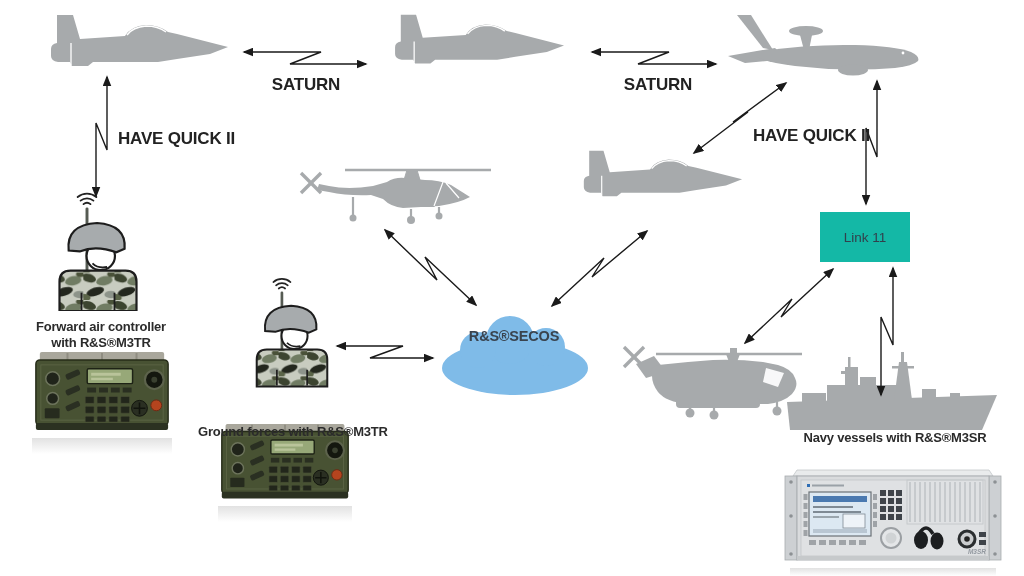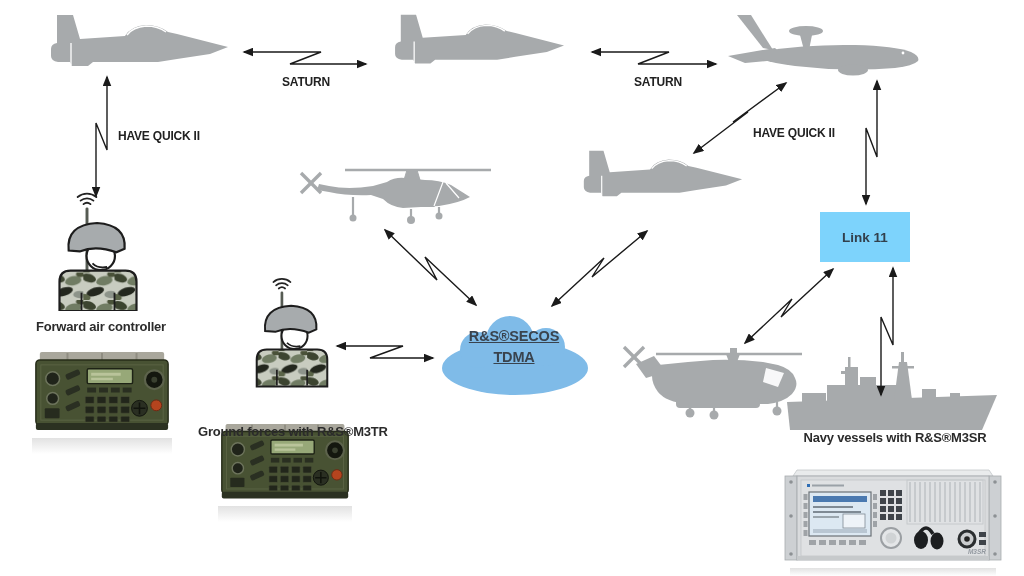--- a/index.html
+++ b/index.html
@@ -5,45 +5,45 @@
   html,body{margin:0;padding:0;}
   body{
     width:1024px;height:576px;position:relative;overflow:hidden;
     background:#ffffff;
     font-family:"Liberation Sans", sans-serif;
   }
   .abs{position:absolute;}
   .lbl{
     position:absolute;
     font-weight:700;
-    font-size:12px;
+    font-size:17px;
     letter-spacing:-0.2px;
     color:#222;
     white-space:nowrap;
   }
   .caption{
     position:absolute;
     font-weight:700;
     font-size:13px;
     letter-spacing:-0.2px;
     color:#2b2b2b;
     text-align:center;
     line-height:16px;
     white-space:nowrap;
   }
   #link11-box{
     position:absolute;left:820px;top:212px;width:90px;height:50px;
-    background:#7dd3fc;
+    background:#14b8a6;
     display:flex;align-items:center;justify-content:center;
-    font-weight:700;font-size:13.5px;color:#32404c;
+    font-weight:400;font-size:13.5px;color:#32404c;
   }
   #cloud-text{
     position:absolute;left:438px;top:326px;width:152px;
     text-align:center;font-weight:700;font-size:14.5px;line-height:21px;
-    color:#39434e;letter-spacing:-0.2px;text-decoration:underline;
+    color:#39434e;letter-spacing:-0.2px;
   }
   .reflection{
     position:absolute;
     background:linear-gradient(to bottom, rgba(150,150,150,0.28), rgba(255,255,255,0));
   }
   svg{display:block;}
 </style>
 </head>
 <body>
 
@@ -322,21 +322,20 @@
 <svg class="abs" style="left:440px;top:312px" width="150" height="90" viewBox="0 0 150 90">
   <g fill="#7fbbe8">
     <ellipse cx="75" cy="56" rx="73" ry="27"></ellipse>
     <circle cx="70" cy="28" r="24"></circle>
     <circle cx="38" cy="38" r="18"></circle>
     <circle cx="106" cy="35" r="19"></circle>
   </g>
 </svg>
 <div id="cloud-text">
   <div>R&amp;S®SECOS</div>
-  <div>TDMA</div>
 </div>
 
 <div id="link11-box">
   <span>Link 11</span>
 </div>
 
 <svg class="abs" style="left:0;top:0" width="1024" height="576" viewBox="0 0 1024 576">
   <defs>
     <marker id="ah" viewBox="0 0 10 8" refX="8.5" refY="4" markerWidth="11" markerHeight="9" orient="auto-start-reverse" markerUnits="userSpaceOnUse">
       <path d="M0,0 L10,4 L0,8 Z" fill="#1a1a1a"></path>
@@ -356,17 +355,18 @@
   </g>
 </svg>
 
 <div class="lbl" style="left:246px;top:75px;width:120px;text-align:center">SATURN</div>
 <div class="lbl" style="left:598px;top:75px;width:120px;text-align:center">SATURN</div>
 <div class="lbl" style="left:118px;top:129px">HAVE QUICK II</div>
 <div class="lbl" style="left:753px;top:126px">HAVE QUICK II</div>
 
 <div class="caption" style="left:20px;top:319px;width:162px">
   <div>Forward air controller</div>
+  <div>with R&amp;S®M3TR</div>
 </div>
 
 <div class="caption" style="left:198px;top:424px;width:188px">Ground forces with R&amp;S®M3TR</div>
 
 <div class="caption" style="left:795px;top:430px;width:200px">Navy vessels with R&amp;S®M3SR</div>
 
 </body></html>

